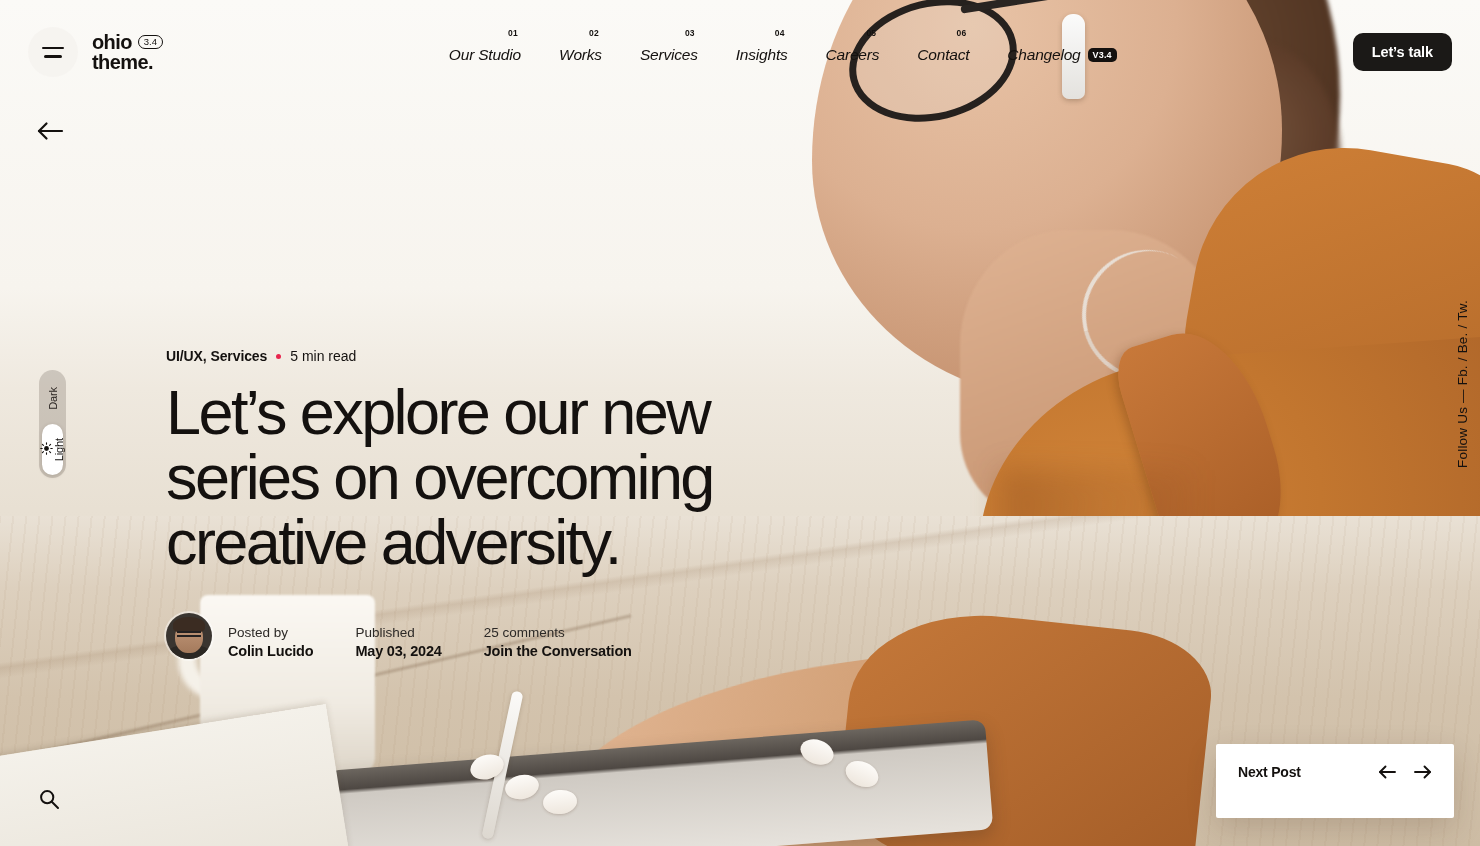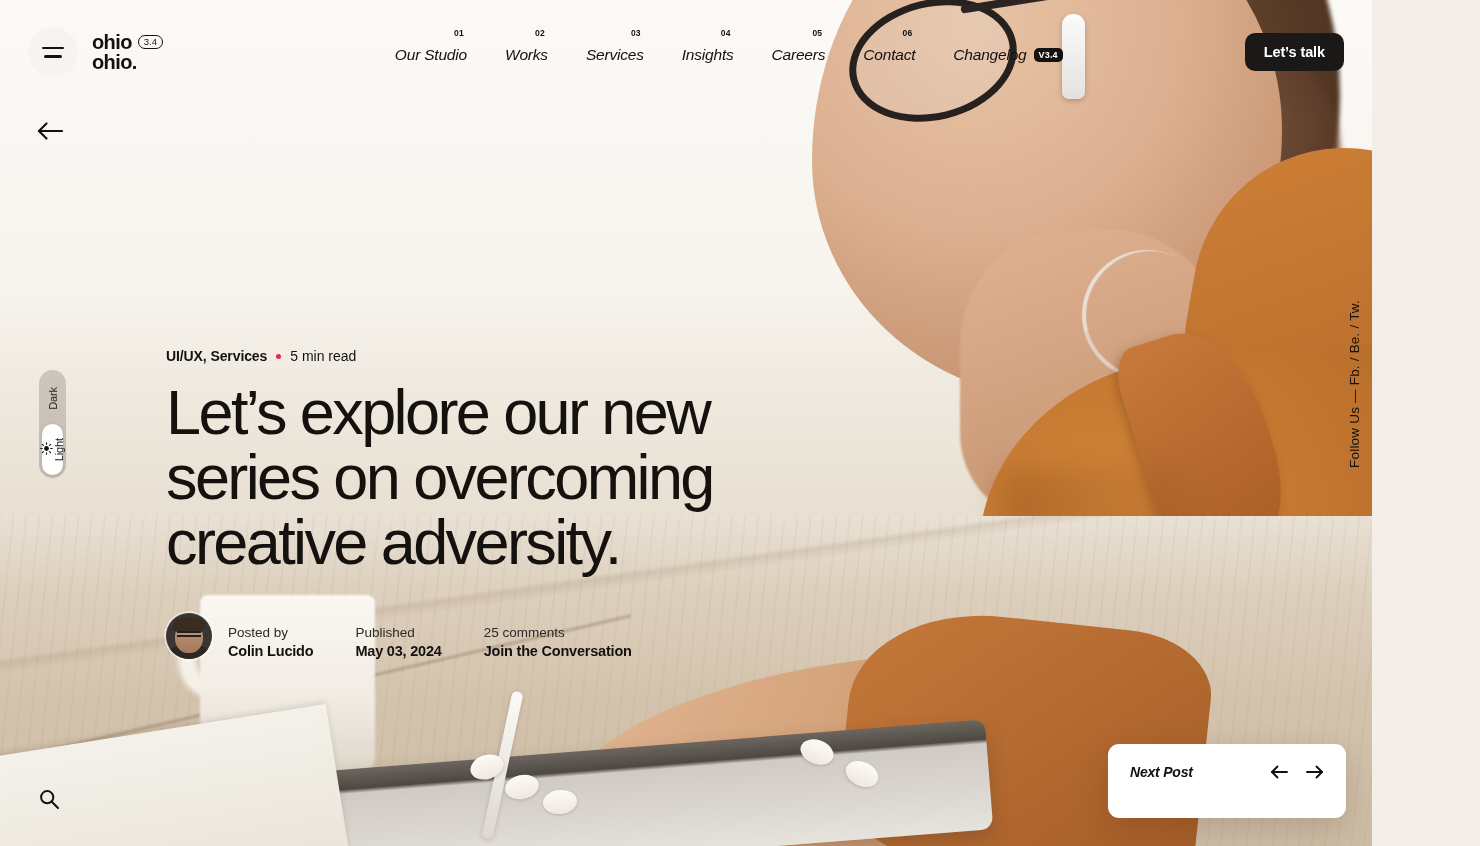--- a/index.html
+++ b/index.html
@@ -7,21 +7,21 @@
   html, body {
     width: 1480px;
     height: 846px;
     overflow: hidden;
     font-family: "Liberation Sans", sans-serif;
     background: #f3efe8;
   }
 
   .page {
     position: relative;
-    width: 1372px;
+    width: 1480px;
     height: 846px;
     overflow: hidden;
     background: #d946ef;
   }
 
   
   .hero-photo {
     position: absolute;
     inset: 0;
     overflow: hidden;
@@ -476,25 +476,24 @@
   .meta-top { font-size: 13.5px; font-weight: 400; color: #2c2926; margin-bottom: 3px; }
   .meta-bot { font-size: 14.5px; font-weight: 700; color: #14110f; letter-spacing:-.2px; }
   .meta-bot.link { cursor: pointer; }
 
   
   .next-card {
     position: absolute;
     right: 26px; bottom: 28px;
     width: 238px;
     background: #fff;
-    border-radius: 11px;
+    border-radius: 2px;
     padding: 20px 22px 22px;
     z-index: 25;
     box-shadow: 0 10px 30px rgba(60,35,15,.18);
-    font-style: italic;
   }
   .next-head {
     display: flex;
     align-items: center;
     justify-content: space-between;
     margin-bottom: 16px;
   }
   .next-label { font-size: 14px; font-weight: 600; color:#14110f; letter-spacing:-.2px; }
   .next-arrows { display: flex; gap: 18px; }
   .arrow-btn { cursor: pointer; display:flex; width:18px; height:16px; }
@@ -553,21 +552,21 @@
       <span></span>
       <span></span>
     </div>
 
     <div class="brand">
       <div class="brand-row">
         <span class="brand-text">ohio</span>
         <span class="brand-badge">3.4</span>
       </div>
       <div class="brand-row">
-        <span class="brand-text">ohio.</span>
+        <span class="brand-text">theme.</span>
       </div>
     </div>
 
     <nav class="nav">
       <div class="nav-item">
         <span class="nav-num">01</span>
         <span class="nav-label">Our Studio</span>
       </div>
       <div class="nav-item">
         <span class="nav-num">02</span>

